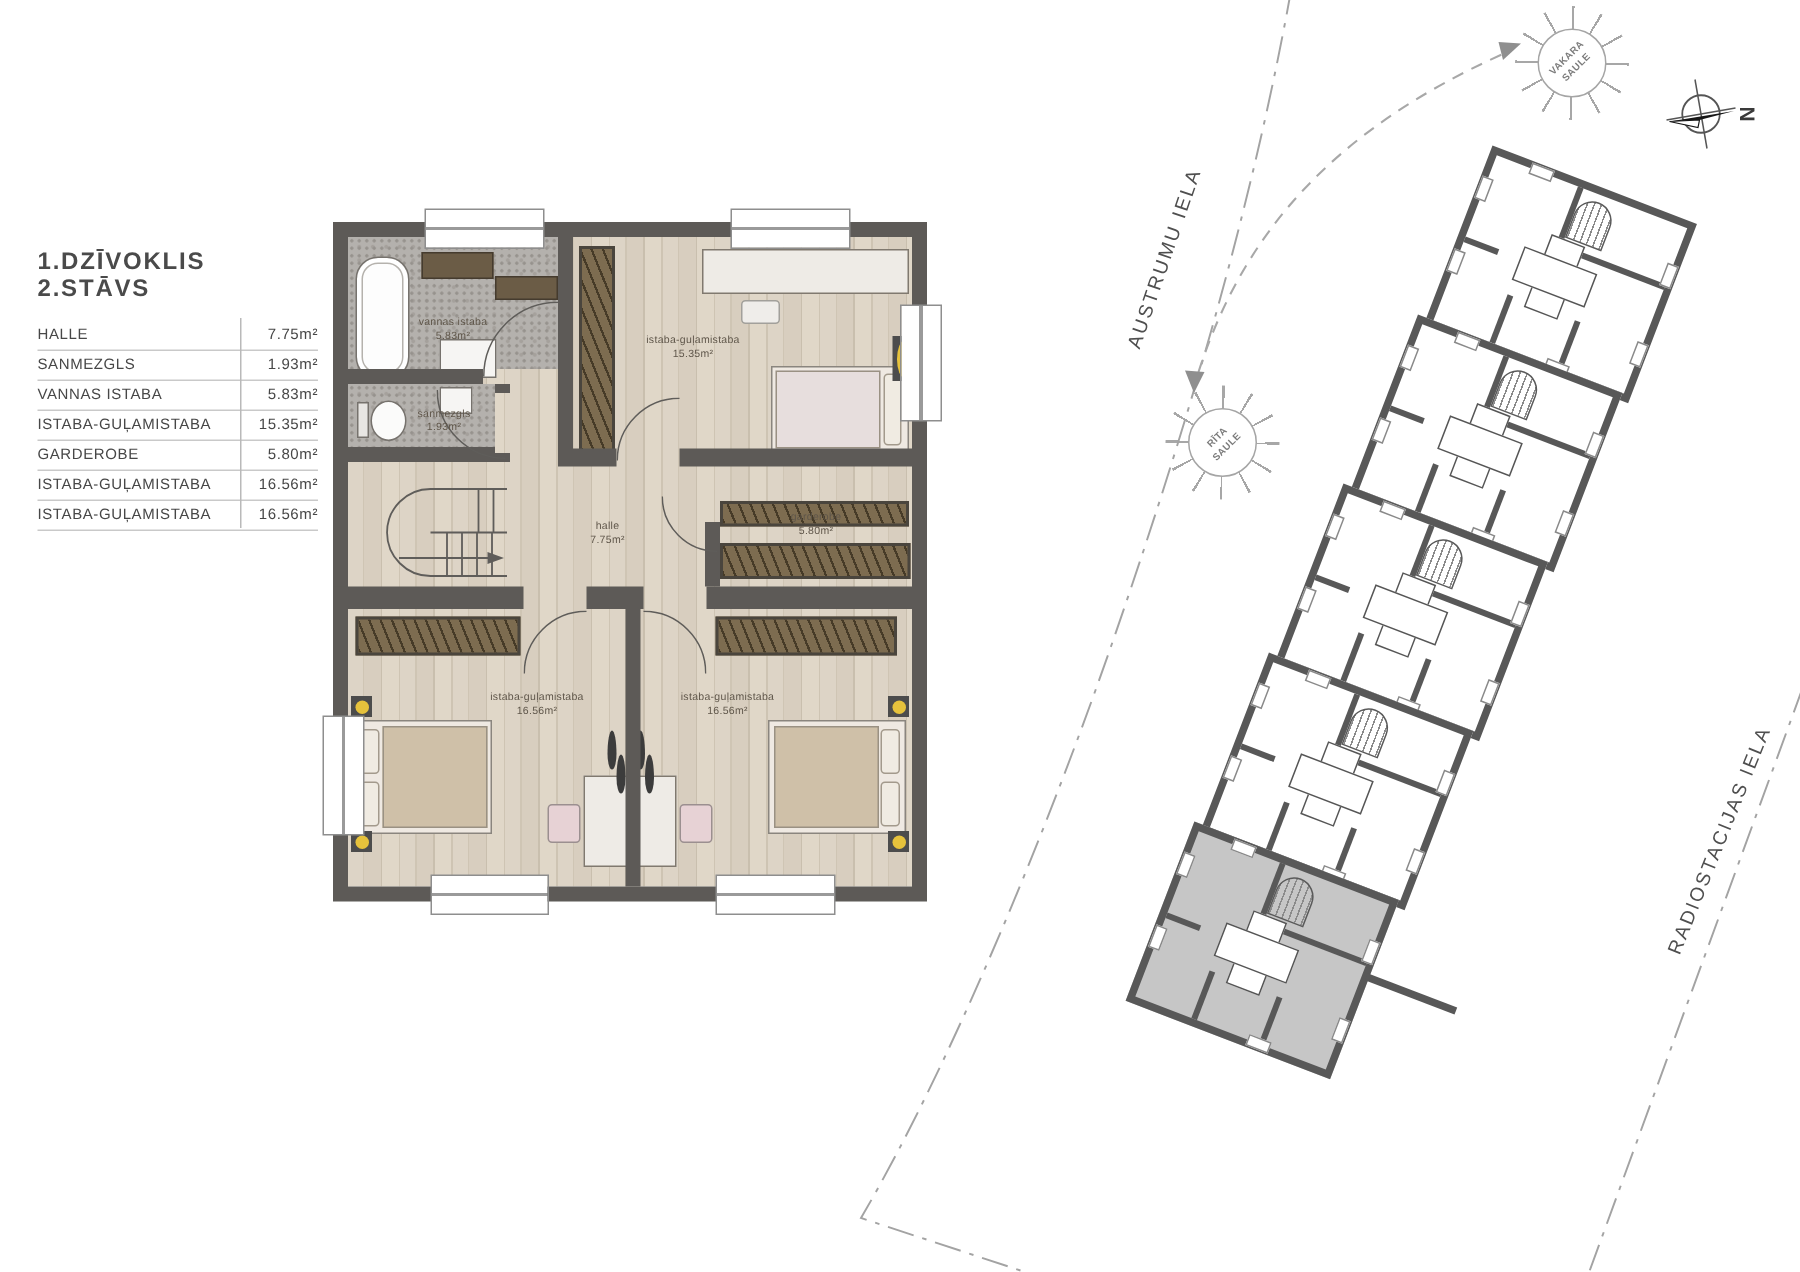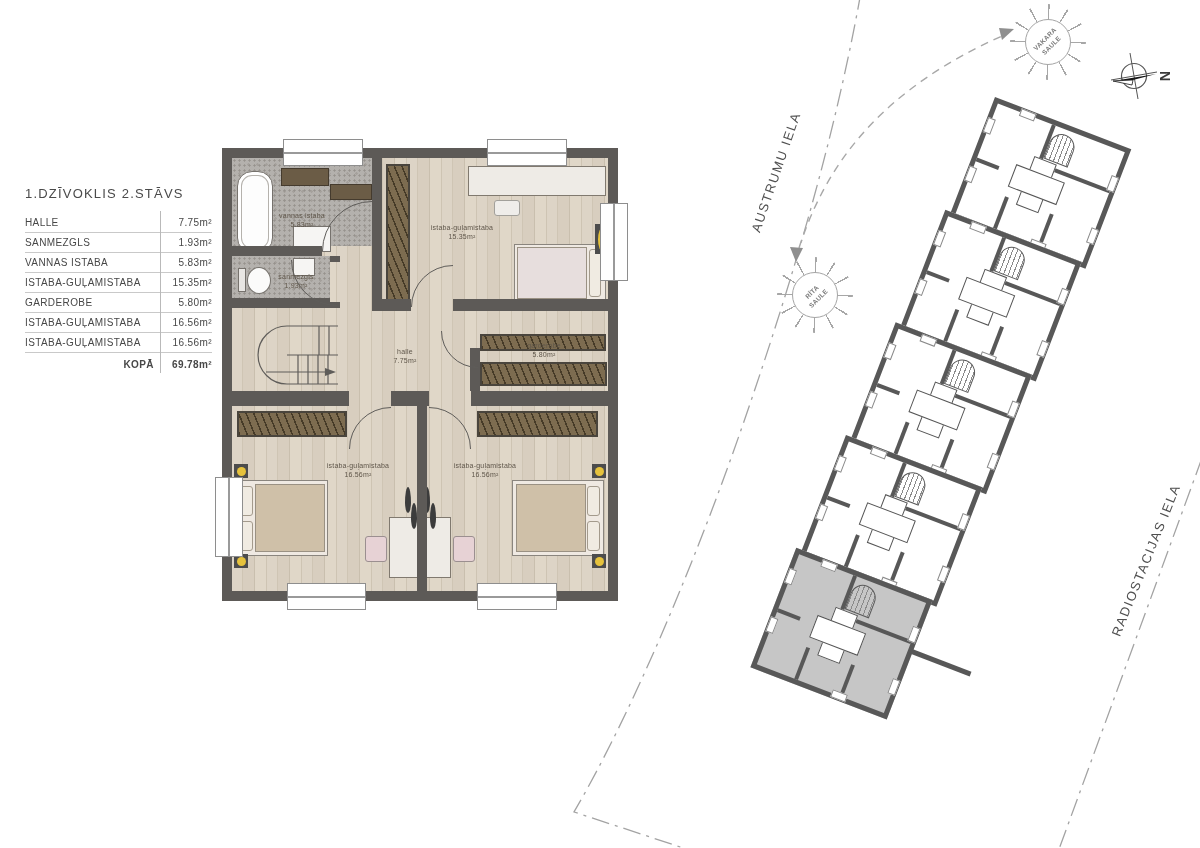--- a/index.html
+++ b/index.html
@@ -4,21 +4,21 @@
 <style>
   html,body{margin:0;padding:0;background:#fff;}
   #canvas{position:relative;width:1200px;height:848px;background:#fff;overflow:hidden;
           font-family:"Liberation Sans",sans-serif;}
   #canvas *{box-sizing:border-box;}
 
   
   .legend{position:absolute;left:25px;top:166px;width:187px;}
   .lg-title{font-size:19px;font-weight:700;letter-spacing:.6px;color:#3e3e3e;
             padding-bottom:4px;border-bottom:1.5px solid #9a9a9a;}
-  .lg-sub{font-size:13px;letter-spacing:1.2px;color:#4a4a4a;margin-top:20px;}
+  .lg-sub{font-size:16px;letter-spacing:1.2px;color:#4a4a4a;margin-top:0;font-weight:bold;}
   .lg-table{position:relative;margin-top:12px;}
   .lg-table::before{content:'';position:absolute;left:135px;top:-2px;bottom:2px;
                     width:1px;background:#b9b9b9;}
   .lg-row{display:flex;align-items:center;height:20px;border-bottom:1px solid #c9c9c9;
           font-size:10px;letter-spacing:.4px;color:#474747;}
   .lg-label{flex:1;}
   .lg-val{width:48px;text-align:right;}
   .lg-row.total{border-bottom:none;font-weight:700;height:22px;}
   .lg-row.total .lg-label{text-align:right;padding-right:10px;}
 
@@ -125,24 +125,20 @@
           <span class="lg-val">5.80m²</span>
         </div>
       <div class="lg-row">
           <span class="lg-label">ISTABA-GUĻAMISTABA</span>
           <span class="lg-val">16.56m²</span>
         </div>
       <div class="lg-row">
           <span class="lg-label">ISTABA-GUĻAMISTABA</span>
           <span class="lg-val">16.56m²</span>
         </div>
-      <div class="lg-row total">
-          <span class="lg-label">KOPĀ</span>
-          <span class="lg-val">69.78m²</span>
-        </div>
     </div>
   </div>
 
   <div class="floor wood" style="left:232px;top:158px;width:376px;height:433px"></div>
   <div class="floor mosaic" style="left:232px;top:158px;width:140px;height:88px"></div>
   <div class="floor mosaic" style="left:232px;top:256px;width:98px;height:42px"></div>
 
   <div class="furn tub" style="left:237px;top:171px;width:36px;height:82px"></div>
   <div class="furn cab" style="left:281px;top:168px;width:48px;height:18px"></div>
   <div class="furn cab" style="left:330px;top:184px;width:42px;height:16px"></div>

